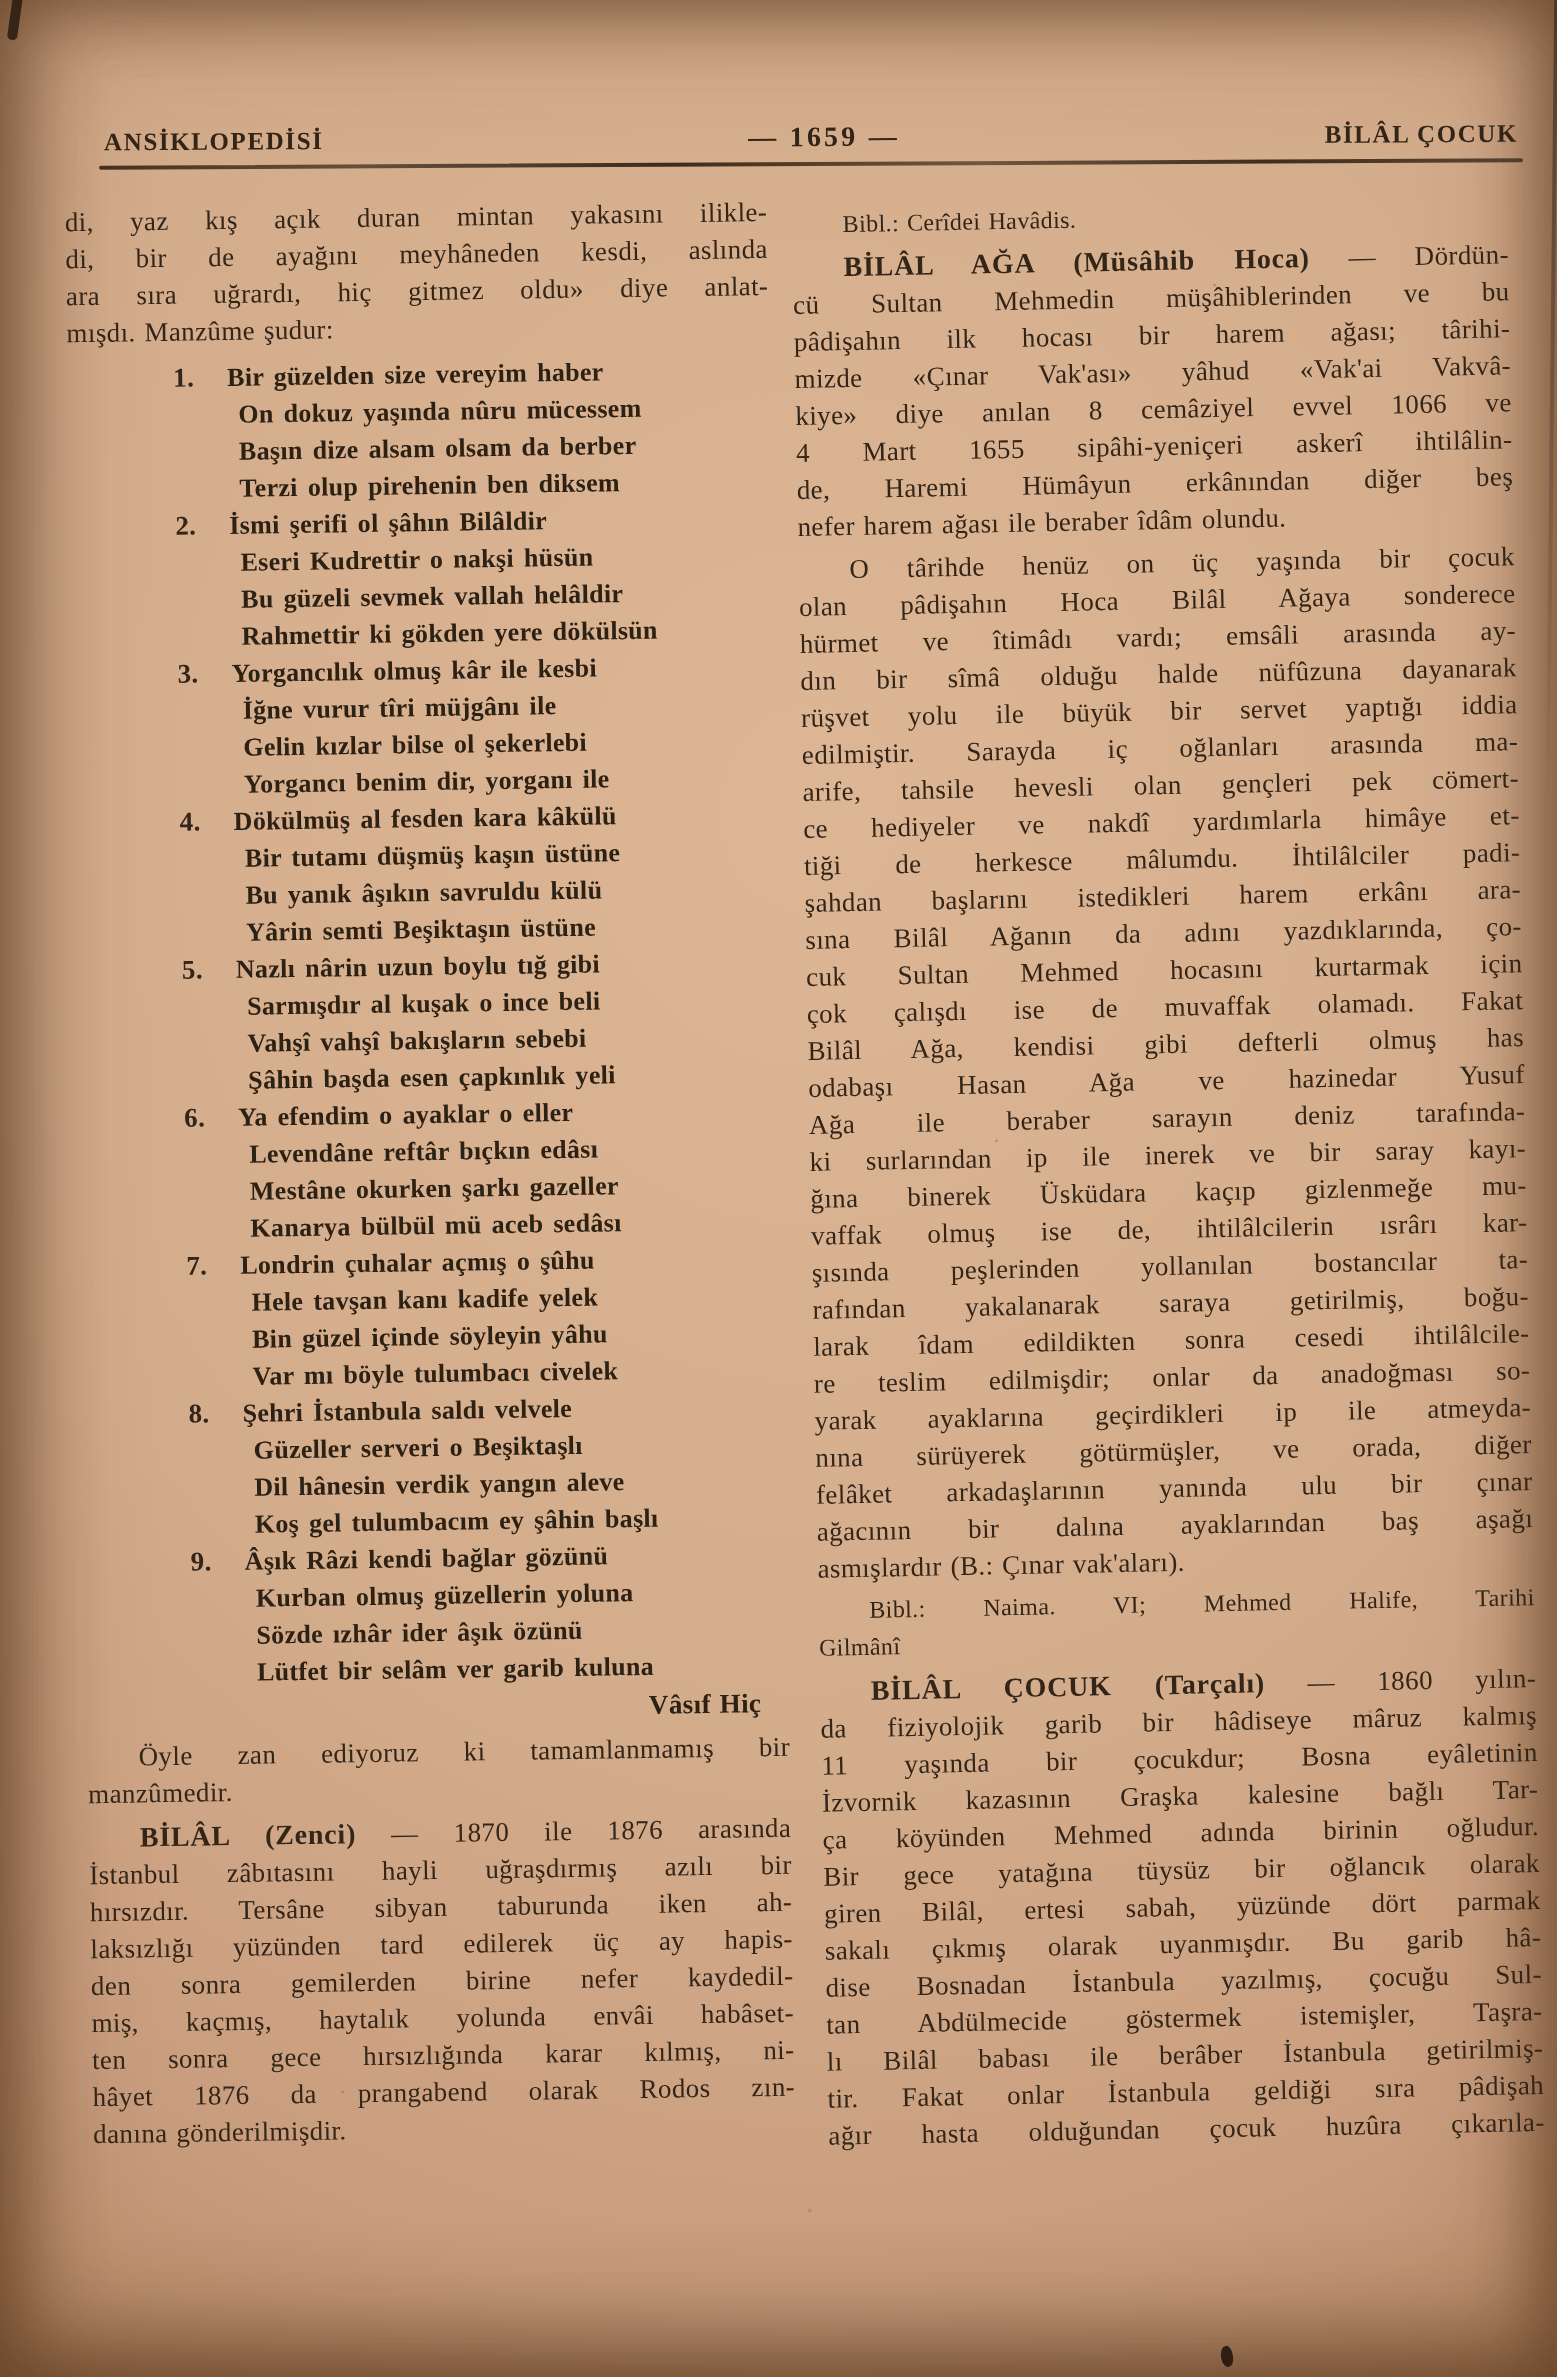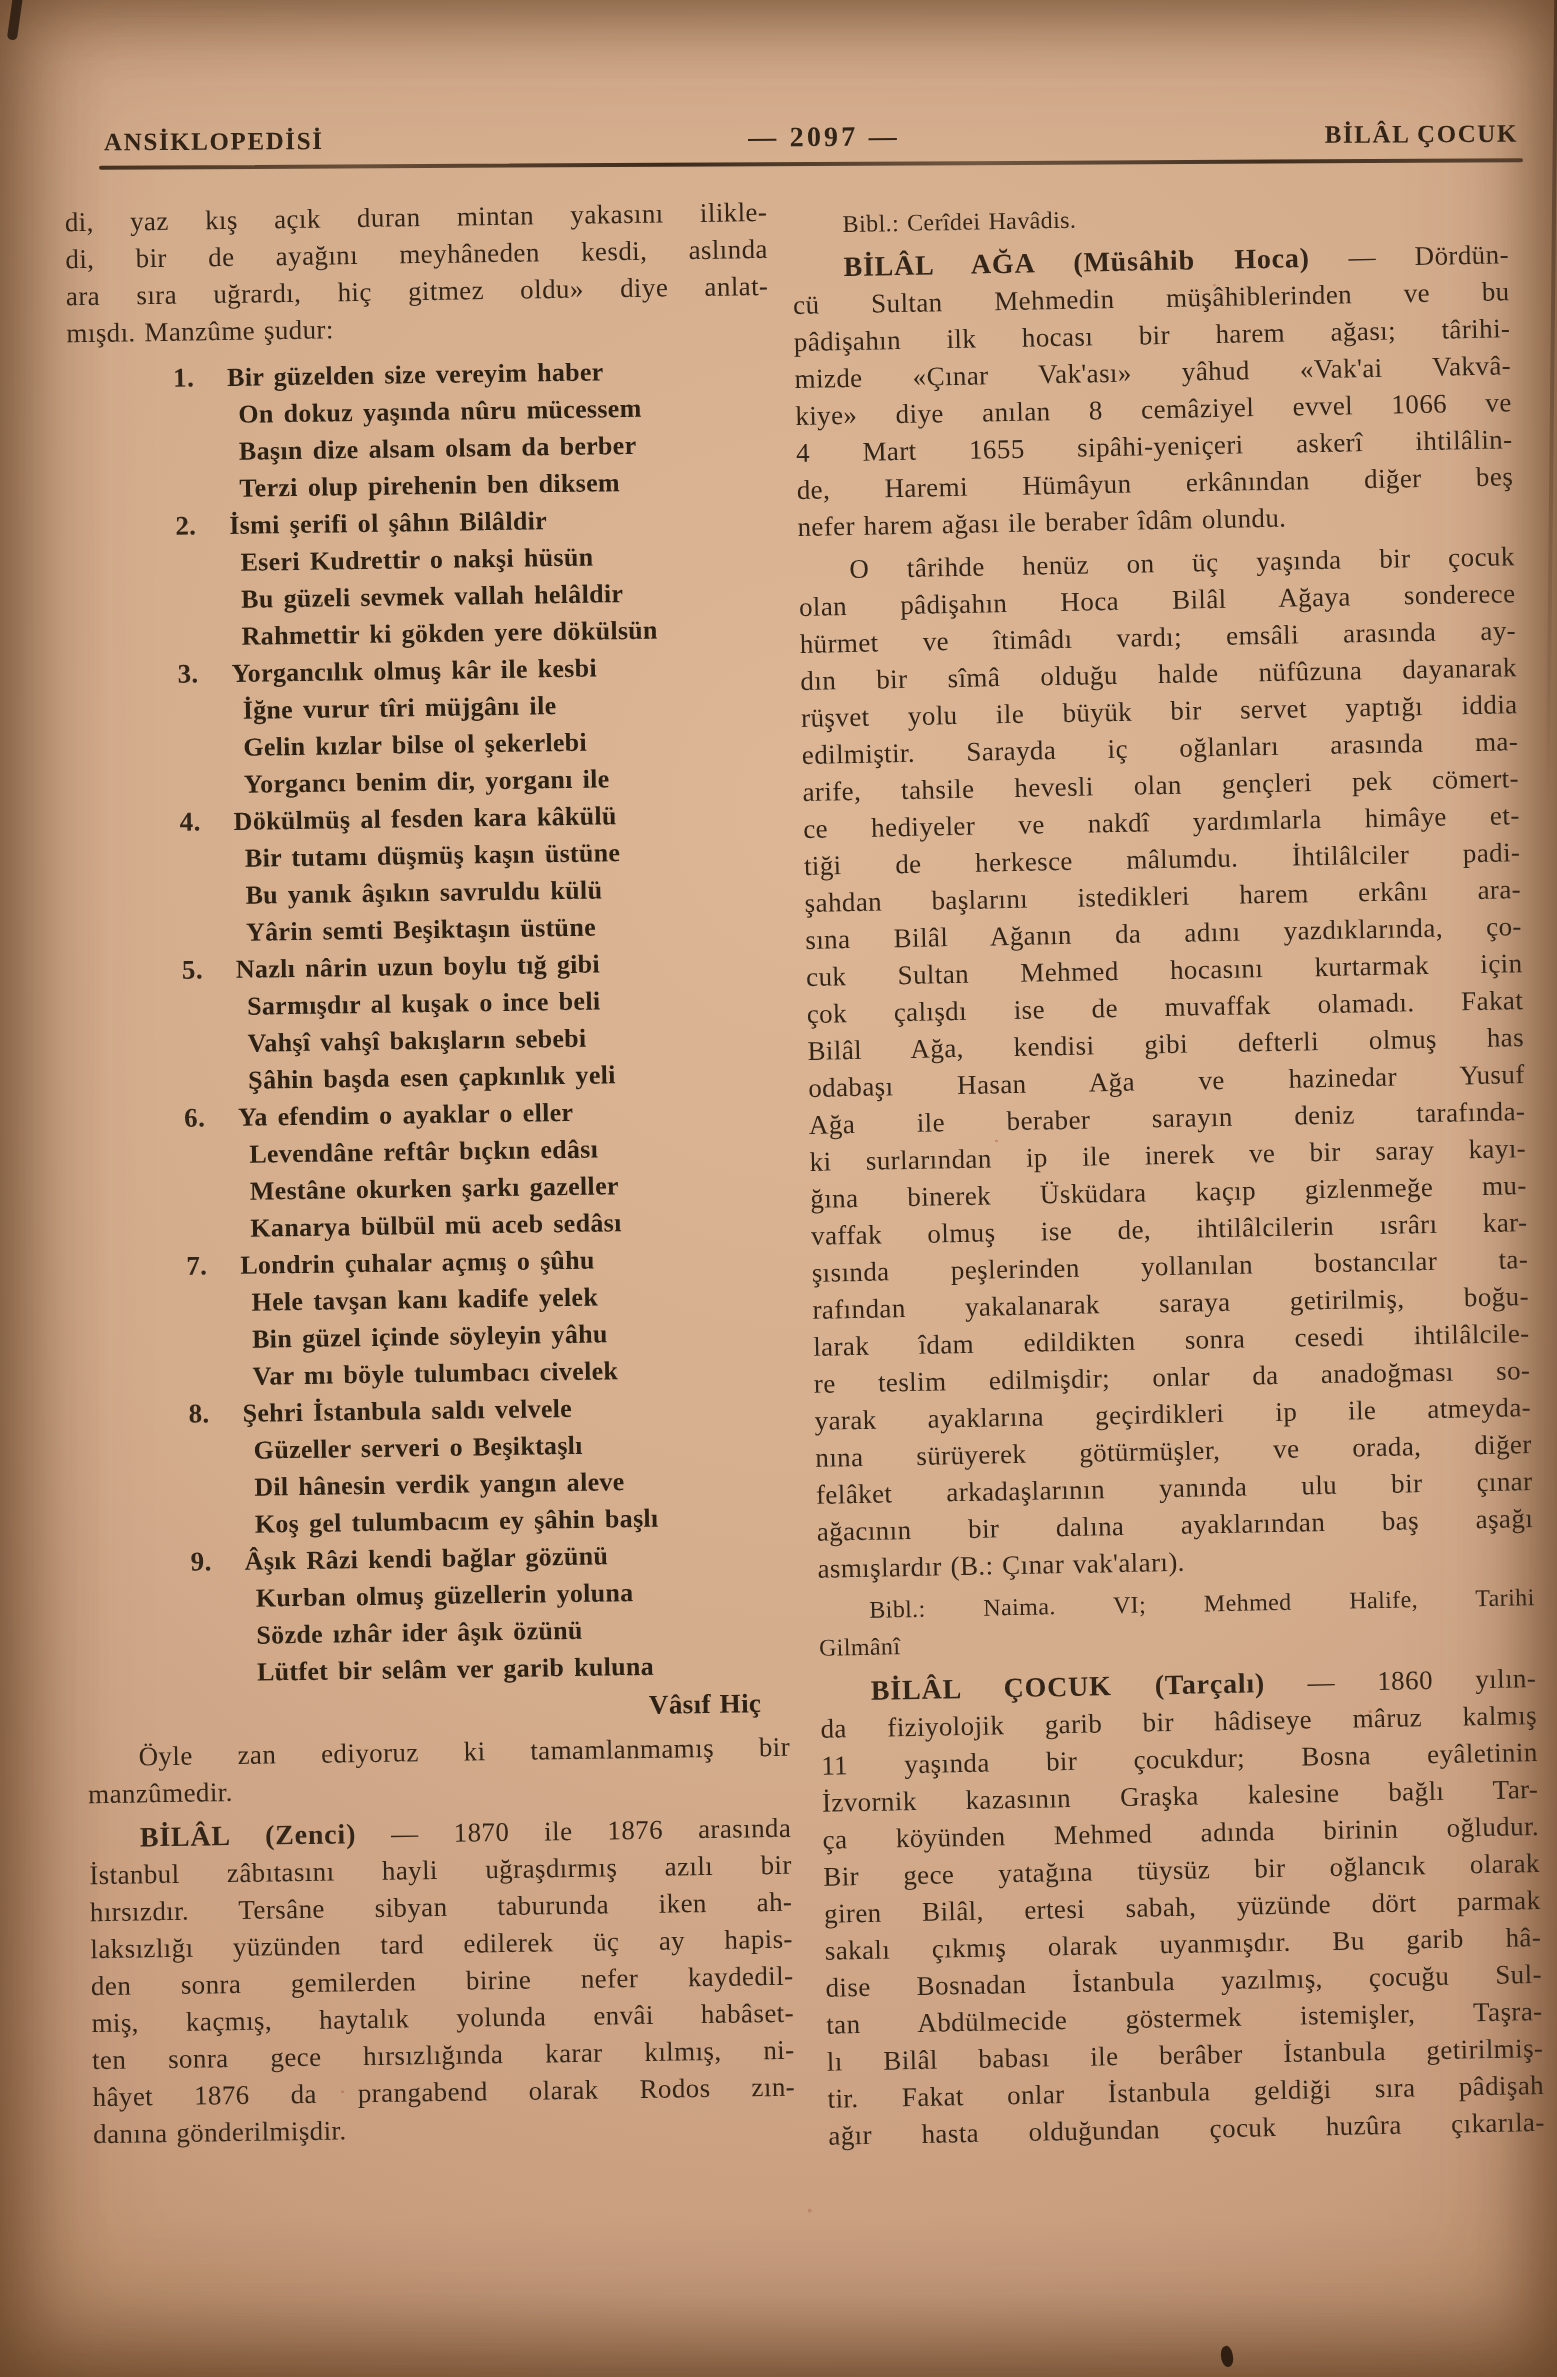--- a/index.html
+++ b/index.html
@@ -112,21 +112,21 @@
 <body>
 
 <div class="page">
   <div class="vignette"></div>
   <div class="edge-mark-topleft"></div>
   <div class="edge-line-right"></div>
   <div class="ink-blot"></div>
 
   <div class="header">
     <span>ANSİKLOPEDİSİ</span>
-    <span class="pageno">— 2097 —</span>
+    <span class="pageno">— 1659 —</span>
     <span>BİLÂL ÇOCUK</span>
   </div>
   <div class="rule"></div>
 
   <div class="columns">
 
     <div class="col col-left">
       <div class="para justify noindent">
           <div class="line">di, yaz kış açık duran mintan yakasını ilikle-</div>
           <div class="line">di, bir de ayağını meyhâneden kesdi, aslında</div>

